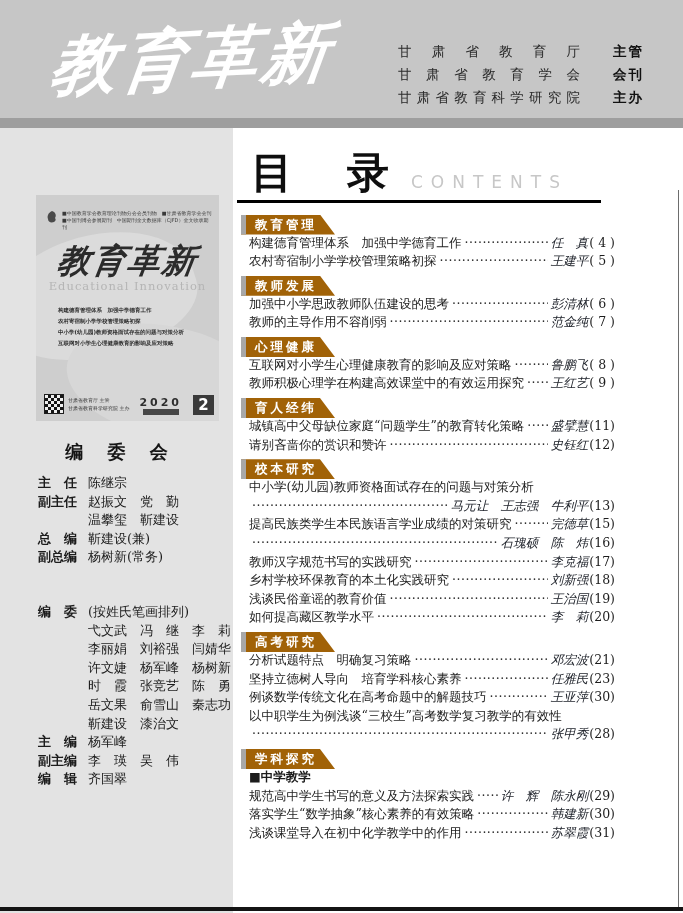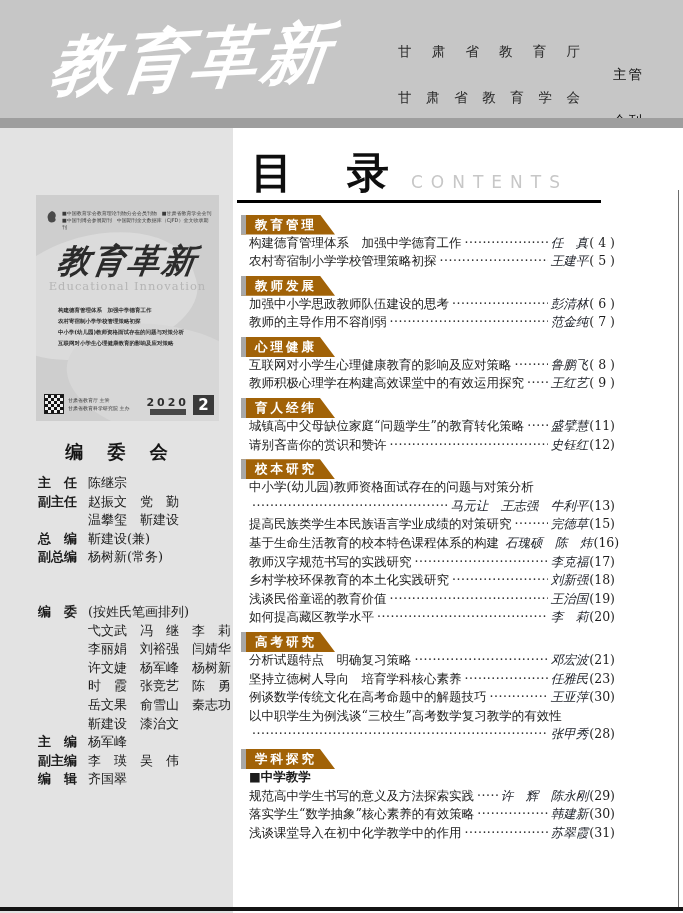--- a/index.html
+++ b/index.html
@@ -8,24 +8,24 @@
   .page{position:relative;width:683px;height:913px;background:#fff;}
 
   
   .banner{position:absolute;left:0;top:0;width:683px;height:118px;background:#c6c6c6;}
   .banner-strip{position:absolute;left:0;top:118px;width:683px;height:10px;background:#9e9e9e;}
   .logo-script{position:absolute;left:52px;top:10px;width:300px;
       font-family:"DejaVu Serif",serif;font-style:italic;font-weight:bold;
       font-size:66px;line-height:96px;color:#ffffff;letter-spacing:4px;
       transform:skewX(-10deg) rotate(-3deg);white-space:nowrap;}
   .affil{position:absolute;left:398px;top:40px;width:246px;}
-  .affil-row{display:flex;justify-content:space-between;line-height:23px;font-size:13.5px;flex-direction:column;}
+  .affil-row{display:flex;justify-content:space-between;line-height:23px;font-size:13.5px;}
   .affil-row .org{width:182px;color:#2a2a2a;text-align:justify;text-align-last:justify;}
   .affil-row .role{font-family:"DejaVu Sans","Liberation Sans",sans-serif;
-      font-weight:normal;color:#111;letter-spacing:2px;text-align:right;}
+      font-weight:bold;color:#111;letter-spacing:2px;text-align:right;}
 
   
   .sidebar{position:absolute;left:0;top:128px;width:233px;height:785px;background:#e3e3e3;}
   .cover{position:absolute;left:36px;top:67px;width:183px;height:226px;background:#cecece;overflow:hidden;}
   .blob1{position:absolute;left:-40px;top:40px;width:200px;height:120px;background:#dbdbdb;
       border-radius:50% 60% 40% 55%;transform:rotate(-18deg);}
   .blob2{position:absolute;left:30px;top:130px;width:190px;height:110px;background:#d7d7d7;
       border-radius:60% 45% 55% 50%;transform:rotate(14deg);}
   .cover-inner{position:relative;width:100%;height:100%;}
   .cover-emblem{position:absolute;left:11px;top:16px;width:10px;height:12px;}
@@ -35,21 +35,21 @@
       font-family:"DejaVu Serif",serif;font-style:italic;font-weight:bold;font-size:33px;
       color:#2b2b2b;transform:skewX(-8deg);letter-spacing:2px;}
   .cover-sub{position:absolute;left:0;top:84px;width:100%;text-align:center;color:#b5b5b5;
       font-size:11.5px;letter-spacing:1px;font-family:"DejaVu Serif",serif;}
   .cover-headlines{position:absolute;left:22px;top:110px;right:8px;font-size:5.5px;
       font-weight:bold;color:#2e2e2e;line-height:11px;font-family:"DejaVu Sans",sans-serif;}
   .qr{position:absolute;left:8px;bottom:7px;width:18px;height:18px;border:1px solid #1e1e1e;
       background:repeating-conic-gradient(#161616 0% 25%,#efefef 0% 50%);background-size:6px 6px;}
   .cover-foot-text{position:absolute;left:32px;bottom:9px;font-size:5px;line-height:8px;color:#333;
       font-family:"DejaVu Sans",sans-serif;}
-  .issue{position:absolute;right:5px;bottom:6px;display:flex;align-items:flex-end;gap:4px;}
+  .issue{position:absolute;right:5px;bottom:6px;display:flex;align-items:flex-end;gap:11px;}
   .issue-left{display:flex;flex-direction:column;align-items:center;}
   .issue-year{font-size:11px;font-weight:bold;letter-spacing:3px;color:#2f2f2f;
       font-family:"DejaVu Sans",sans-serif;line-height:11px;}
   .issue-bar{width:36px;height:6px;background:#474747;margin-top:1px;}
   .issue-box{width:21px;height:20px;background:#3a3a3a;color:#fff;font-weight:bold;font-size:15px;
       display:flex;align-items:center;justify-content:center;font-family:"DejaVu Sans",sans-serif;}
 
   .board-title{position:absolute;left:0;top:312px;width:100%;text-align:center;
       font-size:18px;font-weight:bold;letter-spacing:9px;padding-left:9px;box-sizing:border-box;color:#141414;}
   .board{position:absolute;left:38px;top:346px;font-size:13px;line-height:18.6px;}
@@ -232,21 +232,20 @@
           <span class="authors">马元让　王志强　牛利平</span>
           <span class="pageno">(13)</span>
         </div>
         <div class="entry">
           <span class="entry-title">提高民族类学生本民族语言学业成绩的对策研究</span>
           <span class="leader"></span>
           <span class="authors">完德草</span>
           <span class="pageno">(15)</span>
         </div>
         <div class="entry">
-          <span class="entry-title">基于生命生活教育的校本特色课程体系的构建</span>
           <span class="leader"></span>
           <span class="authors">石瑰硕　陈　炜</span>
           <span class="pageno">(16)</span>
         </div>
         <div class="entry">
           <span class="entry-title">教师汉字规范书写的实践研究</span>
           <span class="leader"></span>
           <span class="authors">李克福</span>
           <span class="pageno">(17)</span>
         </div>

